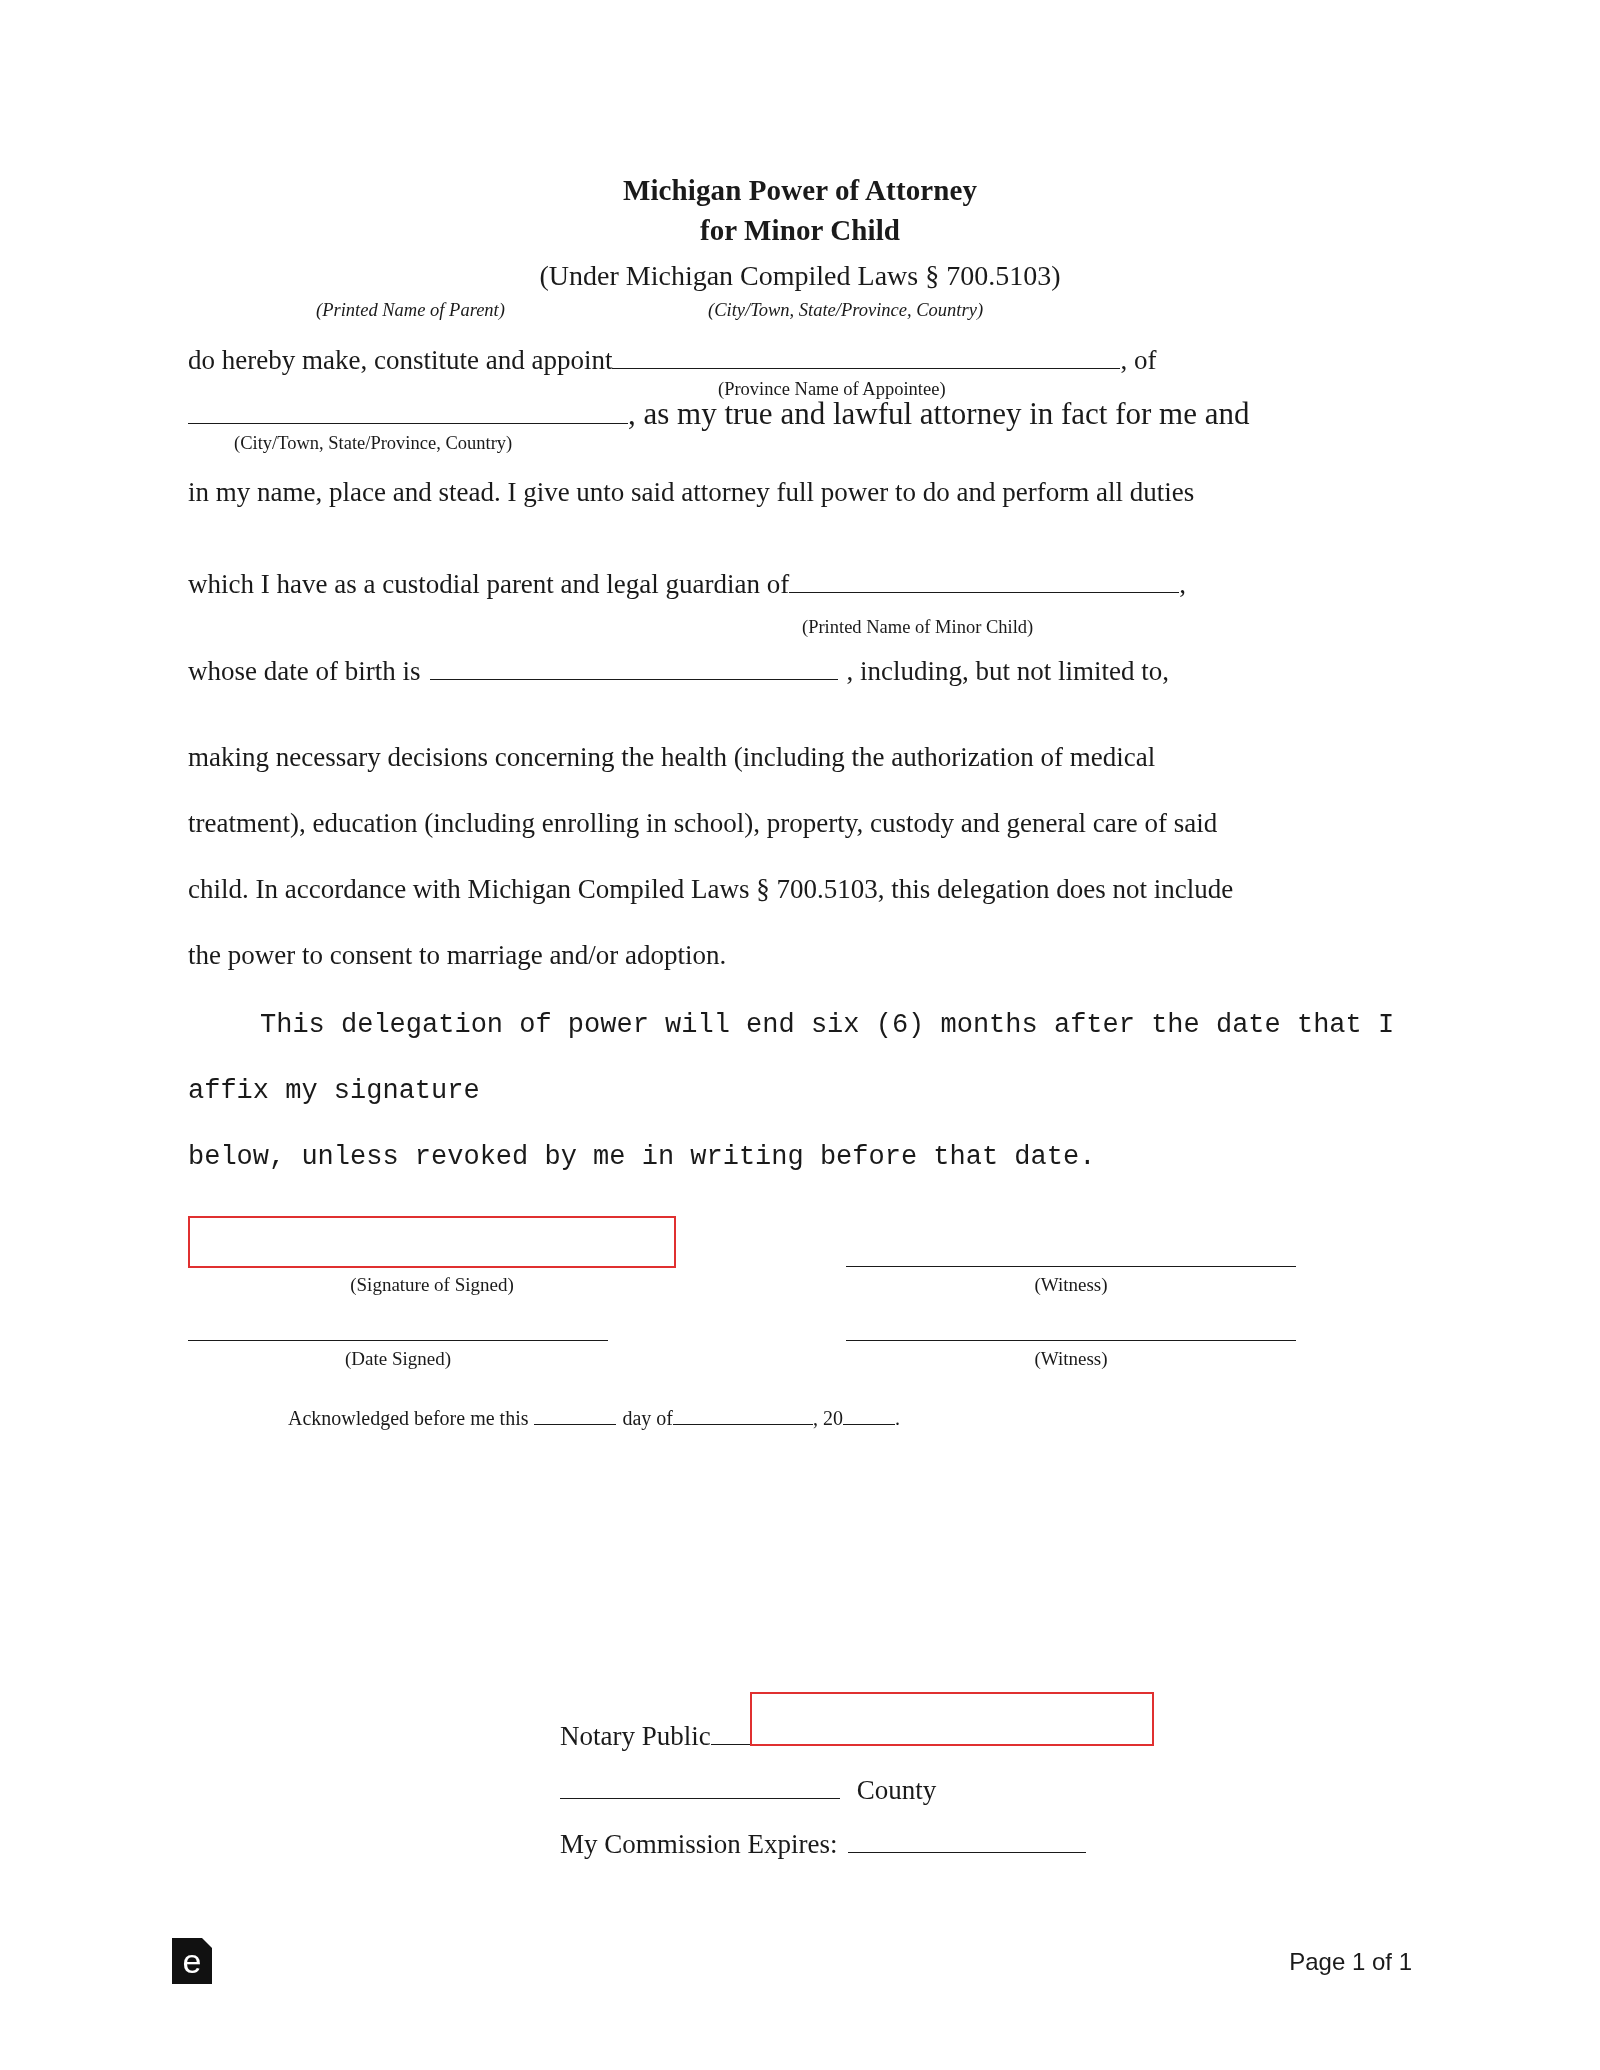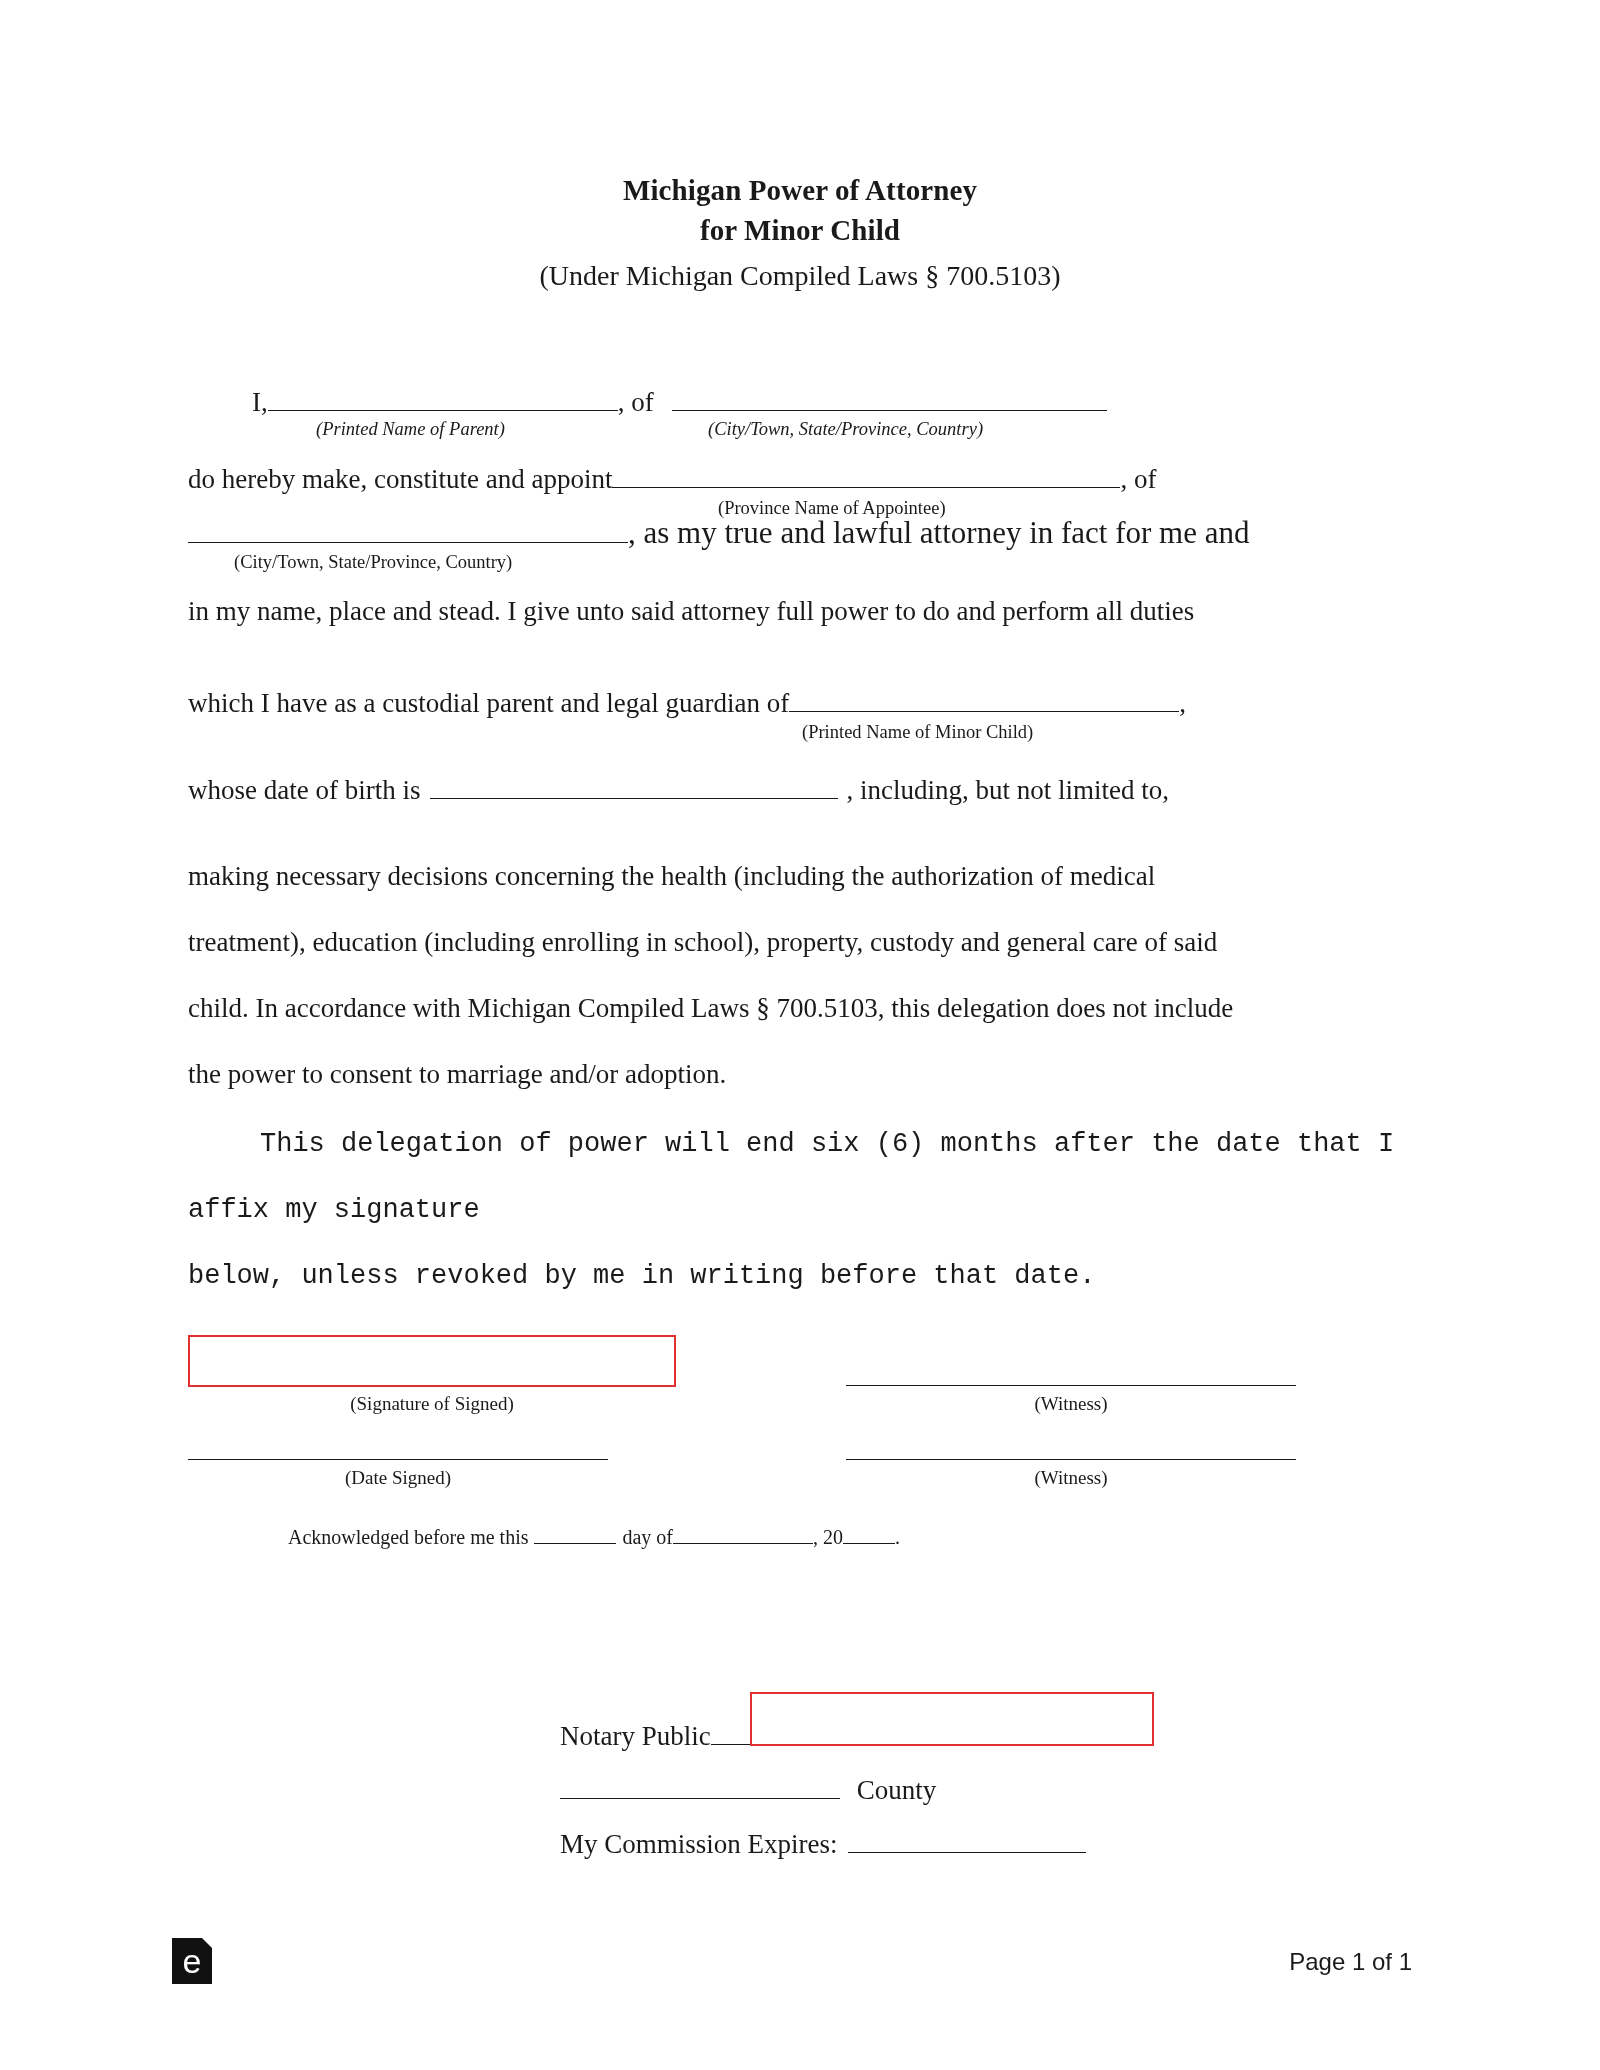--- a/index.html
+++ b/index.html
@@ -201,23 +201,20 @@
 
 <div class="page">
   <div class="content">
 
     <div class="title-block">
       <div class="title-line1">Michigan Power of Attorney</div>
       <div class="title-line2">for Minor Child</div>
       <div class="title-statute">(Under Michigan Compiled Laws § 700.5103)</div>
     </div>
 
-    <div class="row body-text" id="row-parent">
-      <span>I,</span><span class="line parent-name"></span><span>, of</span><span class="line parent-city"></span>
-    </div>
     <div class="caption-row">
       <span class="caption-abs caption-italic" style="left:128px; top:2px;">(Printed Name of Parent)</span>
       <span class="caption-abs caption-italic" style="left:520px; top:2px;">(City/Town, State/Province, Country)</span>
     </div>
 
     <div class="row body-text" id="row-appoint">
       <span>do hereby make, constitute and appoint</span><span class="line appointee"></span><span>, of</span>
     </div>
     <div class="caption-row">
       <span class="caption-abs" style="left:530px; top:4px;">(Province Name of Appointee)</span>
@@ -231,21 +228,21 @@
     </div>
 
     <div class="row body-text" id="row-stead">
       <span>in my name, place and stead. I give unto said attorney full power to do and perform all duties</span>
     </div>
 
     <div class="row body-text" id="row-guardian">
       <span>which I have as a custodial parent and legal guardian of</span><span class="line minor-name"></span><span>,</span>
     </div>
     <div class="caption-row">
-      <span class="caption-abs" style="left:614px; top:4px;">(Printed Name of Minor Child)</span>
+      <span class="caption-abs" style="left:614px; top:18px;">(Printed Name of Minor Child)</span>
     </div>
 
     <div class="row body-text" id="row-dob">
       <span>whose date of birth is</span><span class="line dob"></span><span>, including, but not limited to,</span>
     </div>
 
     <div class="para">
       <p>making necessary decisions concerning the health (including the authorization of medical</p>
       <p>treatment), education (including enrolling in school), property, custody and general care of said</p>
       <p>child. In accordance with Michigan Compiled Laws § 700.5103, this delegation does not include</p>

